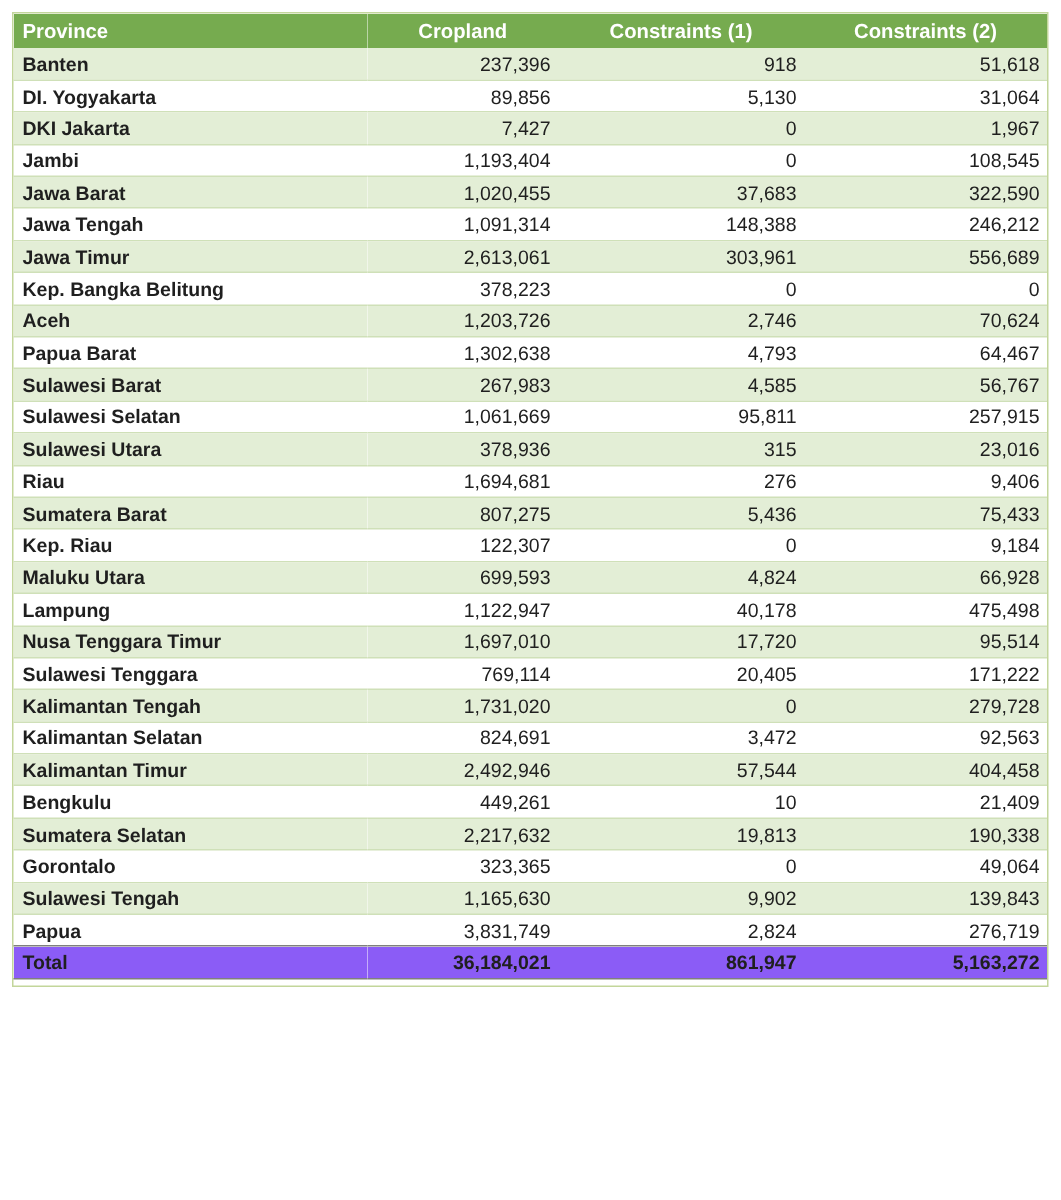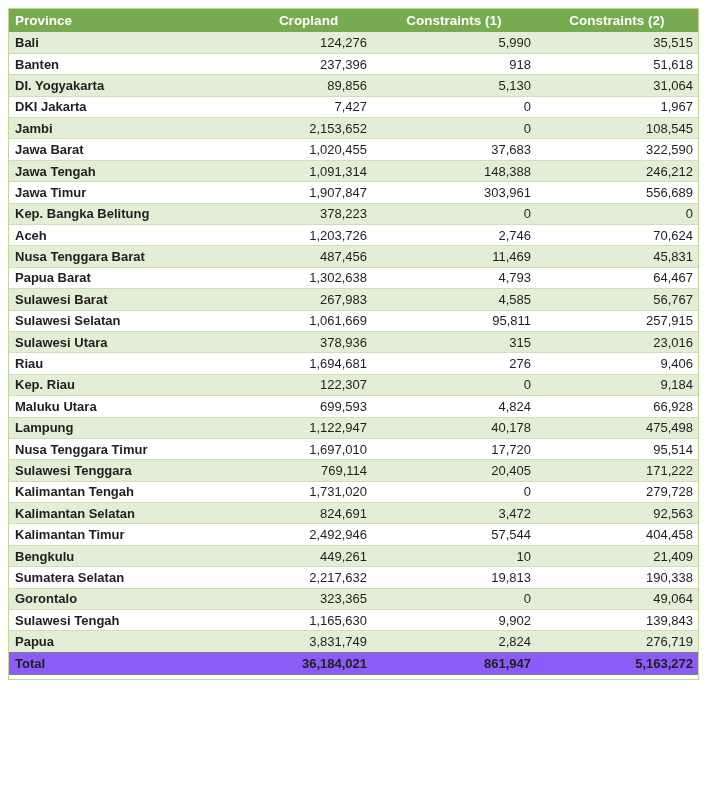--- a/index.html
+++ b/index.html
@@ -85,86 +85,74 @@
       <thead>
         <tr>
           <th class="prov">Province</th>
           <th class="num">Cropland</th>
           <th class="num">Constraints (1)</th>
           <th class="num">Constraints (2)</th>
         </tr>
       </thead>
       <tbody>
           <tr>
-    <td class="prov">Bali</td>
-    <td class="num">124,276</td>
-    <td class="num">5,990</td>
-    <td class="num">35,515</td>
-  </tr>
-          <tr>
     <td class="prov">Banten</td>
     <td class="num">237,396</td>
     <td class="num">918</td>
     <td class="num">51,618</td>
   </tr>
           <tr>
     <td class="prov">DI. Yogyakarta</td>
     <td class="num">89,856</td>
     <td class="num">5,130</td>
     <td class="num">31,064</td>
   </tr>
           <tr>
     <td class="prov">DKI Jakarta</td>
     <td class="num">7,427</td>
     <td class="num">0</td>
     <td class="num">1,967</td>
   </tr>
           <tr>
     <td class="prov">Jambi</td>
-    <td class="num">2,153,652</td>
+    <td class="num">1,193,404</td>
     <td class="num">0</td>
     <td class="num">108,545</td>
   </tr>
           <tr>
     <td class="prov">Jawa Barat</td>
     <td class="num">1,020,455</td>
     <td class="num">37,683</td>
     <td class="num">322,590</td>
   </tr>
           <tr>
     <td class="prov">Jawa Tengah</td>
     <td class="num">1,091,314</td>
     <td class="num">148,388</td>
     <td class="num">246,212</td>
   </tr>
           <tr>
     <td class="prov">Jawa Timur</td>
-    <td class="num">1,907,847</td>
+    <td class="num">2,613,061</td>
     <td class="num">303,961</td>
     <td class="num">556,689</td>
   </tr>
           <tr>
     <td class="prov">Kep. Bangka Belitung</td>
     <td class="num">378,223</td>
     <td class="num">0</td>
     <td class="num">0</td>
   </tr>
           <tr>
     <td class="prov">Aceh</td>
     <td class="num">1,203,726</td>
     <td class="num">2,746</td>
     <td class="num">70,624</td>
   </tr>
           <tr>
-    <td class="prov">Nusa Tenggara Barat</td>
-    <td class="num">487,456</td>
-    <td class="num">11,469</td>
-    <td class="num">45,831</td>
-  </tr>
-          <tr>
     <td class="prov">Papua Barat</td>
     <td class="num">1,302,638</td>
     <td class="num">4,793</td>
     <td class="num">64,467</td>
   </tr>
           <tr>
     <td class="prov">Sulawesi Barat</td>
     <td class="num">267,983</td>
     <td class="num">4,585</td>
     <td class="num">56,767</td>
@@ -179,20 +167,26 @@
     <td class="prov">Sulawesi Utara</td>
     <td class="num">378,936</td>
     <td class="num">315</td>
     <td class="num">23,016</td>
   </tr>
           <tr>
     <td class="prov">Riau</td>
     <td class="num">1,694,681</td>
     <td class="num">276</td>
     <td class="num">9,406</td>
+  </tr>
+          <tr>
+    <td class="prov">Sumatera Barat</td>
+    <td class="num">807,275</td>
+    <td class="num">5,436</td>
+    <td class="num">75,433</td>
   </tr>
           <tr>
     <td class="prov">Kep. Riau</td>
     <td class="num">122,307</td>
     <td class="num">0</td>
     <td class="num">9,184</td>
   </tr>
           <tr>
     <td class="prov">Maluku Utara</td>
     <td class="num">699,593</td>

